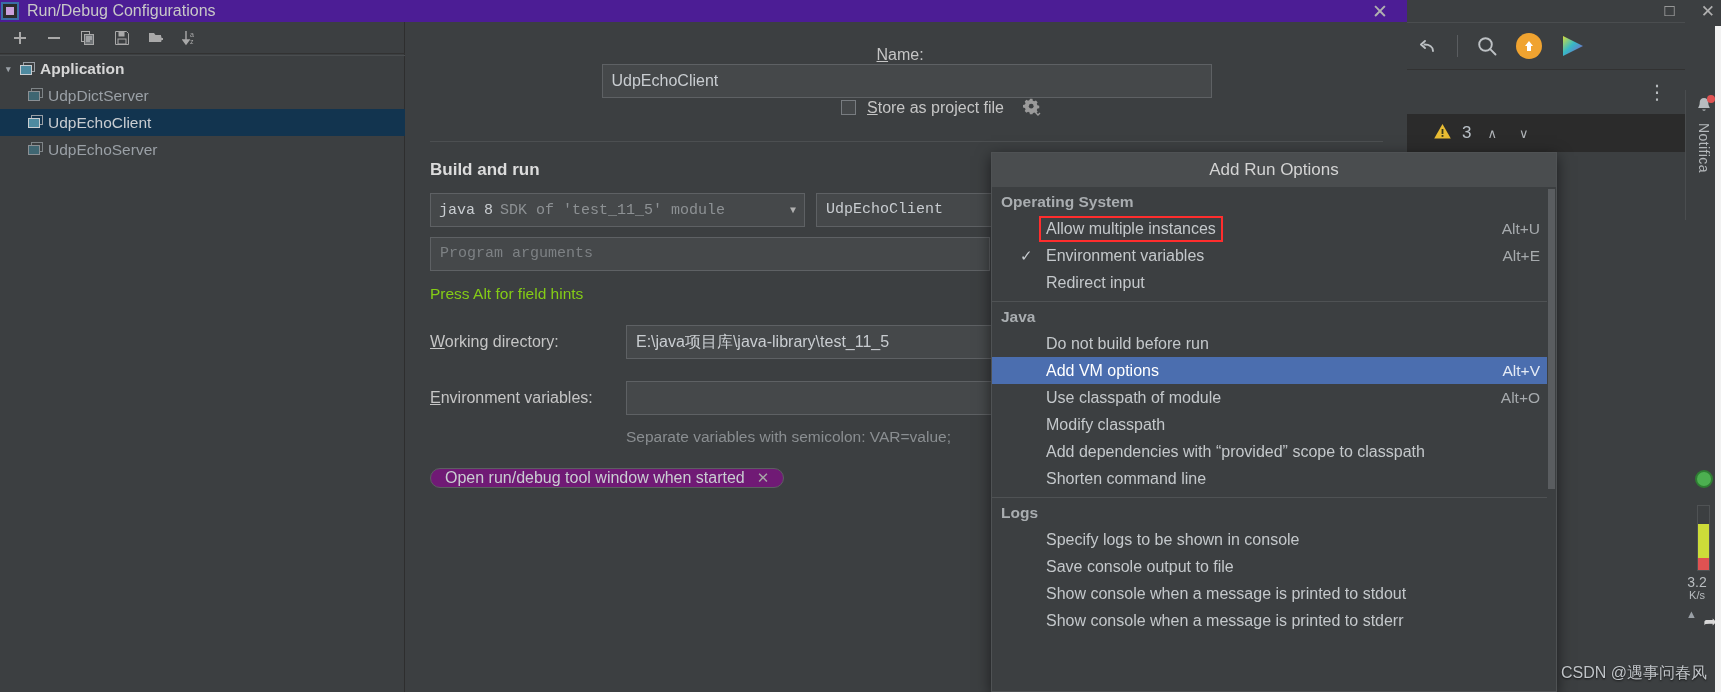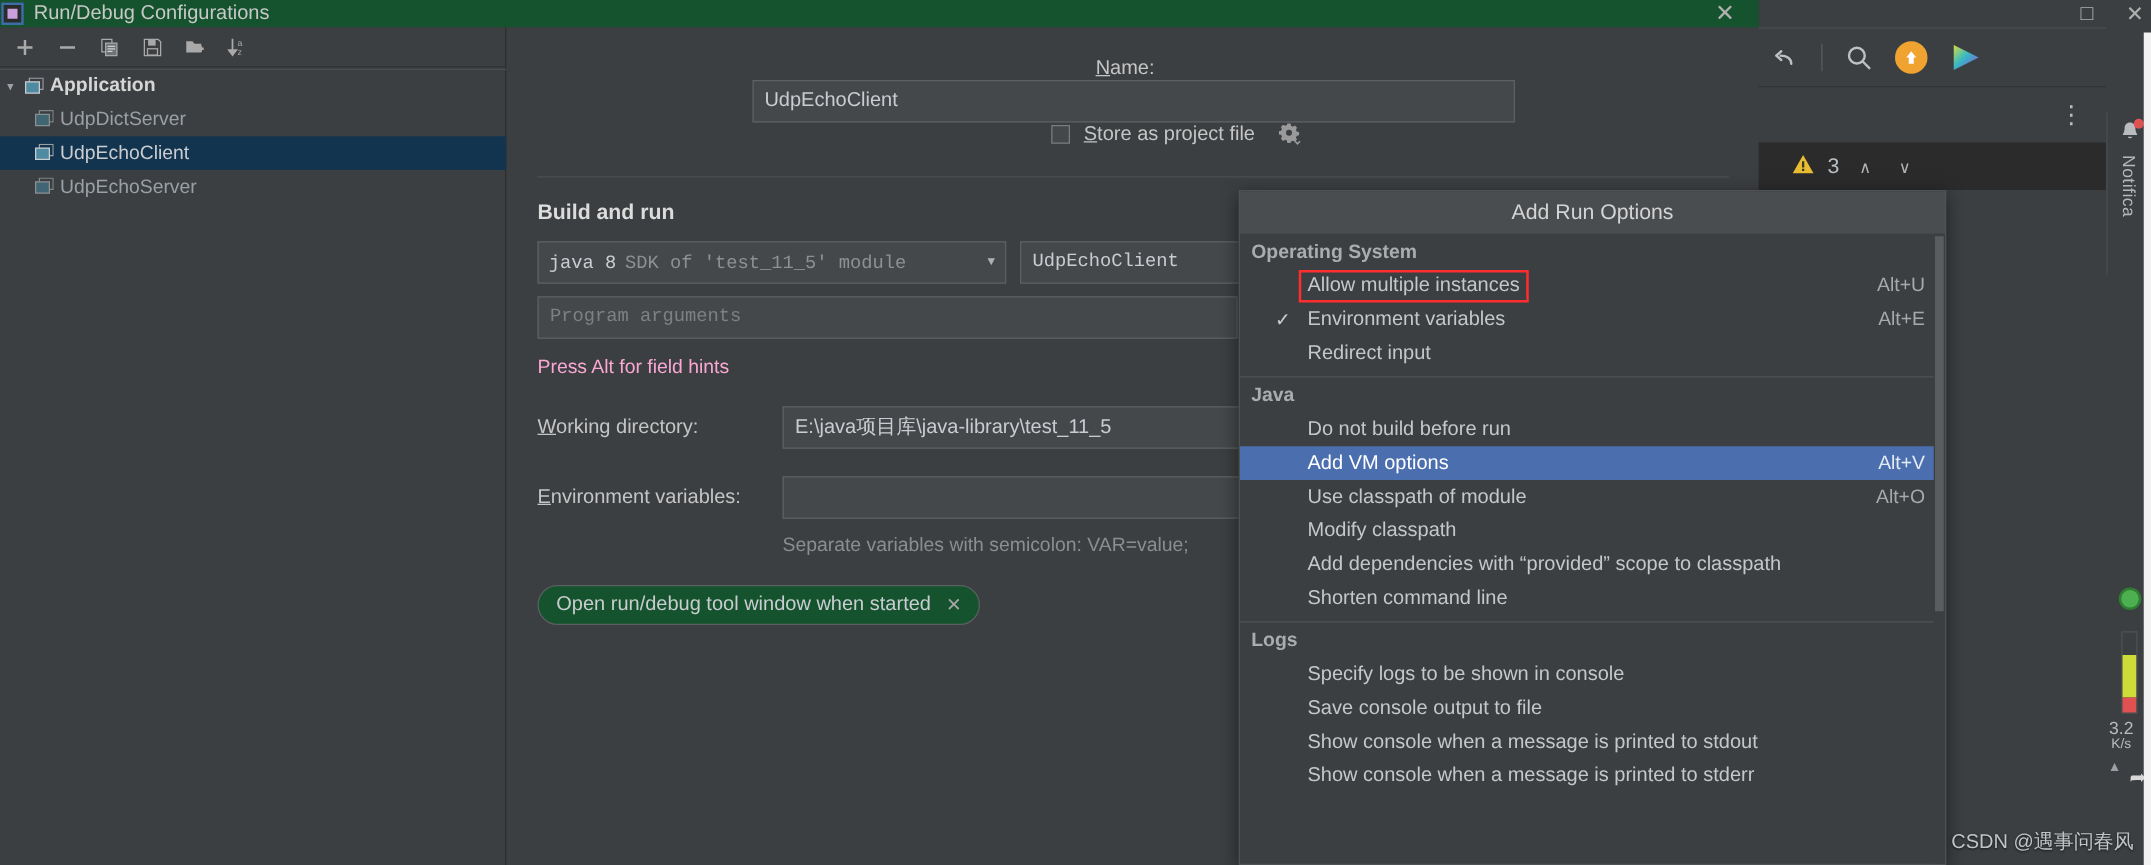--- a/index.html
+++ b/index.html
@@ -12,21 +12,21 @@
     position:relative;
   }
 
   
   #dialog {
     position:absolute; left:0; top:0; width:1407px; height:692px;
     background:#3c3f41;
   }
   #titlebar {
     position:absolute; left:0; top:0; width:1407px; height:22px;
-    background:#14532d;
+    background:#4c1d95;
     display:flex; align-items:center;
   }
   #titlebar .app-icon {
     width:18px; height:18px; margin-left:1px; margin-right:8px;
     background:#2b2b2b; border:2px solid #3a6ea5; position:relative; flex:0 0 auto;
   }
   #titlebar .app-icon:after{
     content:""; position:absolute; left:3px; top:3px; width:8px; height:8px;
     background:#c9a0dc;
   }
@@ -108,35 +108,35 @@
   #sdk-row { margin-top:13px; display:flex; gap:11px; }
   #sdk-select {
     width:375px; height:34px; background:#45484a; border:1px solid #5e6164;
     display:flex; align-items:center; padding:0 8px;
     font-family:"Liberation Mono", monospace; font-size:15px; color:#c9cdd1; white-space:nowrap;
   }
   #sdk-select .dim { color:#8d9194; }
   #sdk-select .arr { margin-left:auto; font-size:10px; color:#b0b0b0; }
   #mainclass-field { width:560px; }
   #progargs-field { width:560px; margin-top:10px; }
-  #hint { color:#f9a8d4; font-size:15.5px; margin-top:14px; }
+  #hint { color:#84cc16; font-size:15.5px; margin-top:14px; }
 
   #wd-row { margin-top:22px; display:flex; align-items:center; }
   #wd-label { width:196px; }
   #wd-field { width:600px; }
   #env-row { margin-top:22px; display:flex; align-items:center; }
   #env-label { width:196px; }
   #env-field { width:600px; }
   #env-hint { margin-left:196px; margin-top:13px; color:#8a8e91; font-size:15.5px; }
 
   #chip-row { margin-top:22px; }
   .chip {
-    display:inline-flex; align-items:center; gap:12px;
-    background:#14532d; border:1px solid #5c5f61; border-radius:17px;
-    height:32px; padding:0 14px; color:#c9cdd1; font-size:16px;
+    display:inline-flex; align-items:flex-end; gap:12px;
+    background:#701a75; border:1px solid #5c5f61; border-radius:17px;
+    height:20px; padding:0 14px; color:#c9cdd1; font-size:16px;
   }
   .chip .x { color:#a6a6a6; font-size:15px; }
 
   
   #popup {
     position:absolute; left:991px; top:152px; width:566px; height:540px;
     background:#3c3f41; border:1px solid #4f5254;
     box-shadow:0 4px 14px rgba(0,0,0,.55);
     overflow:hidden; z-index:40;
   }

